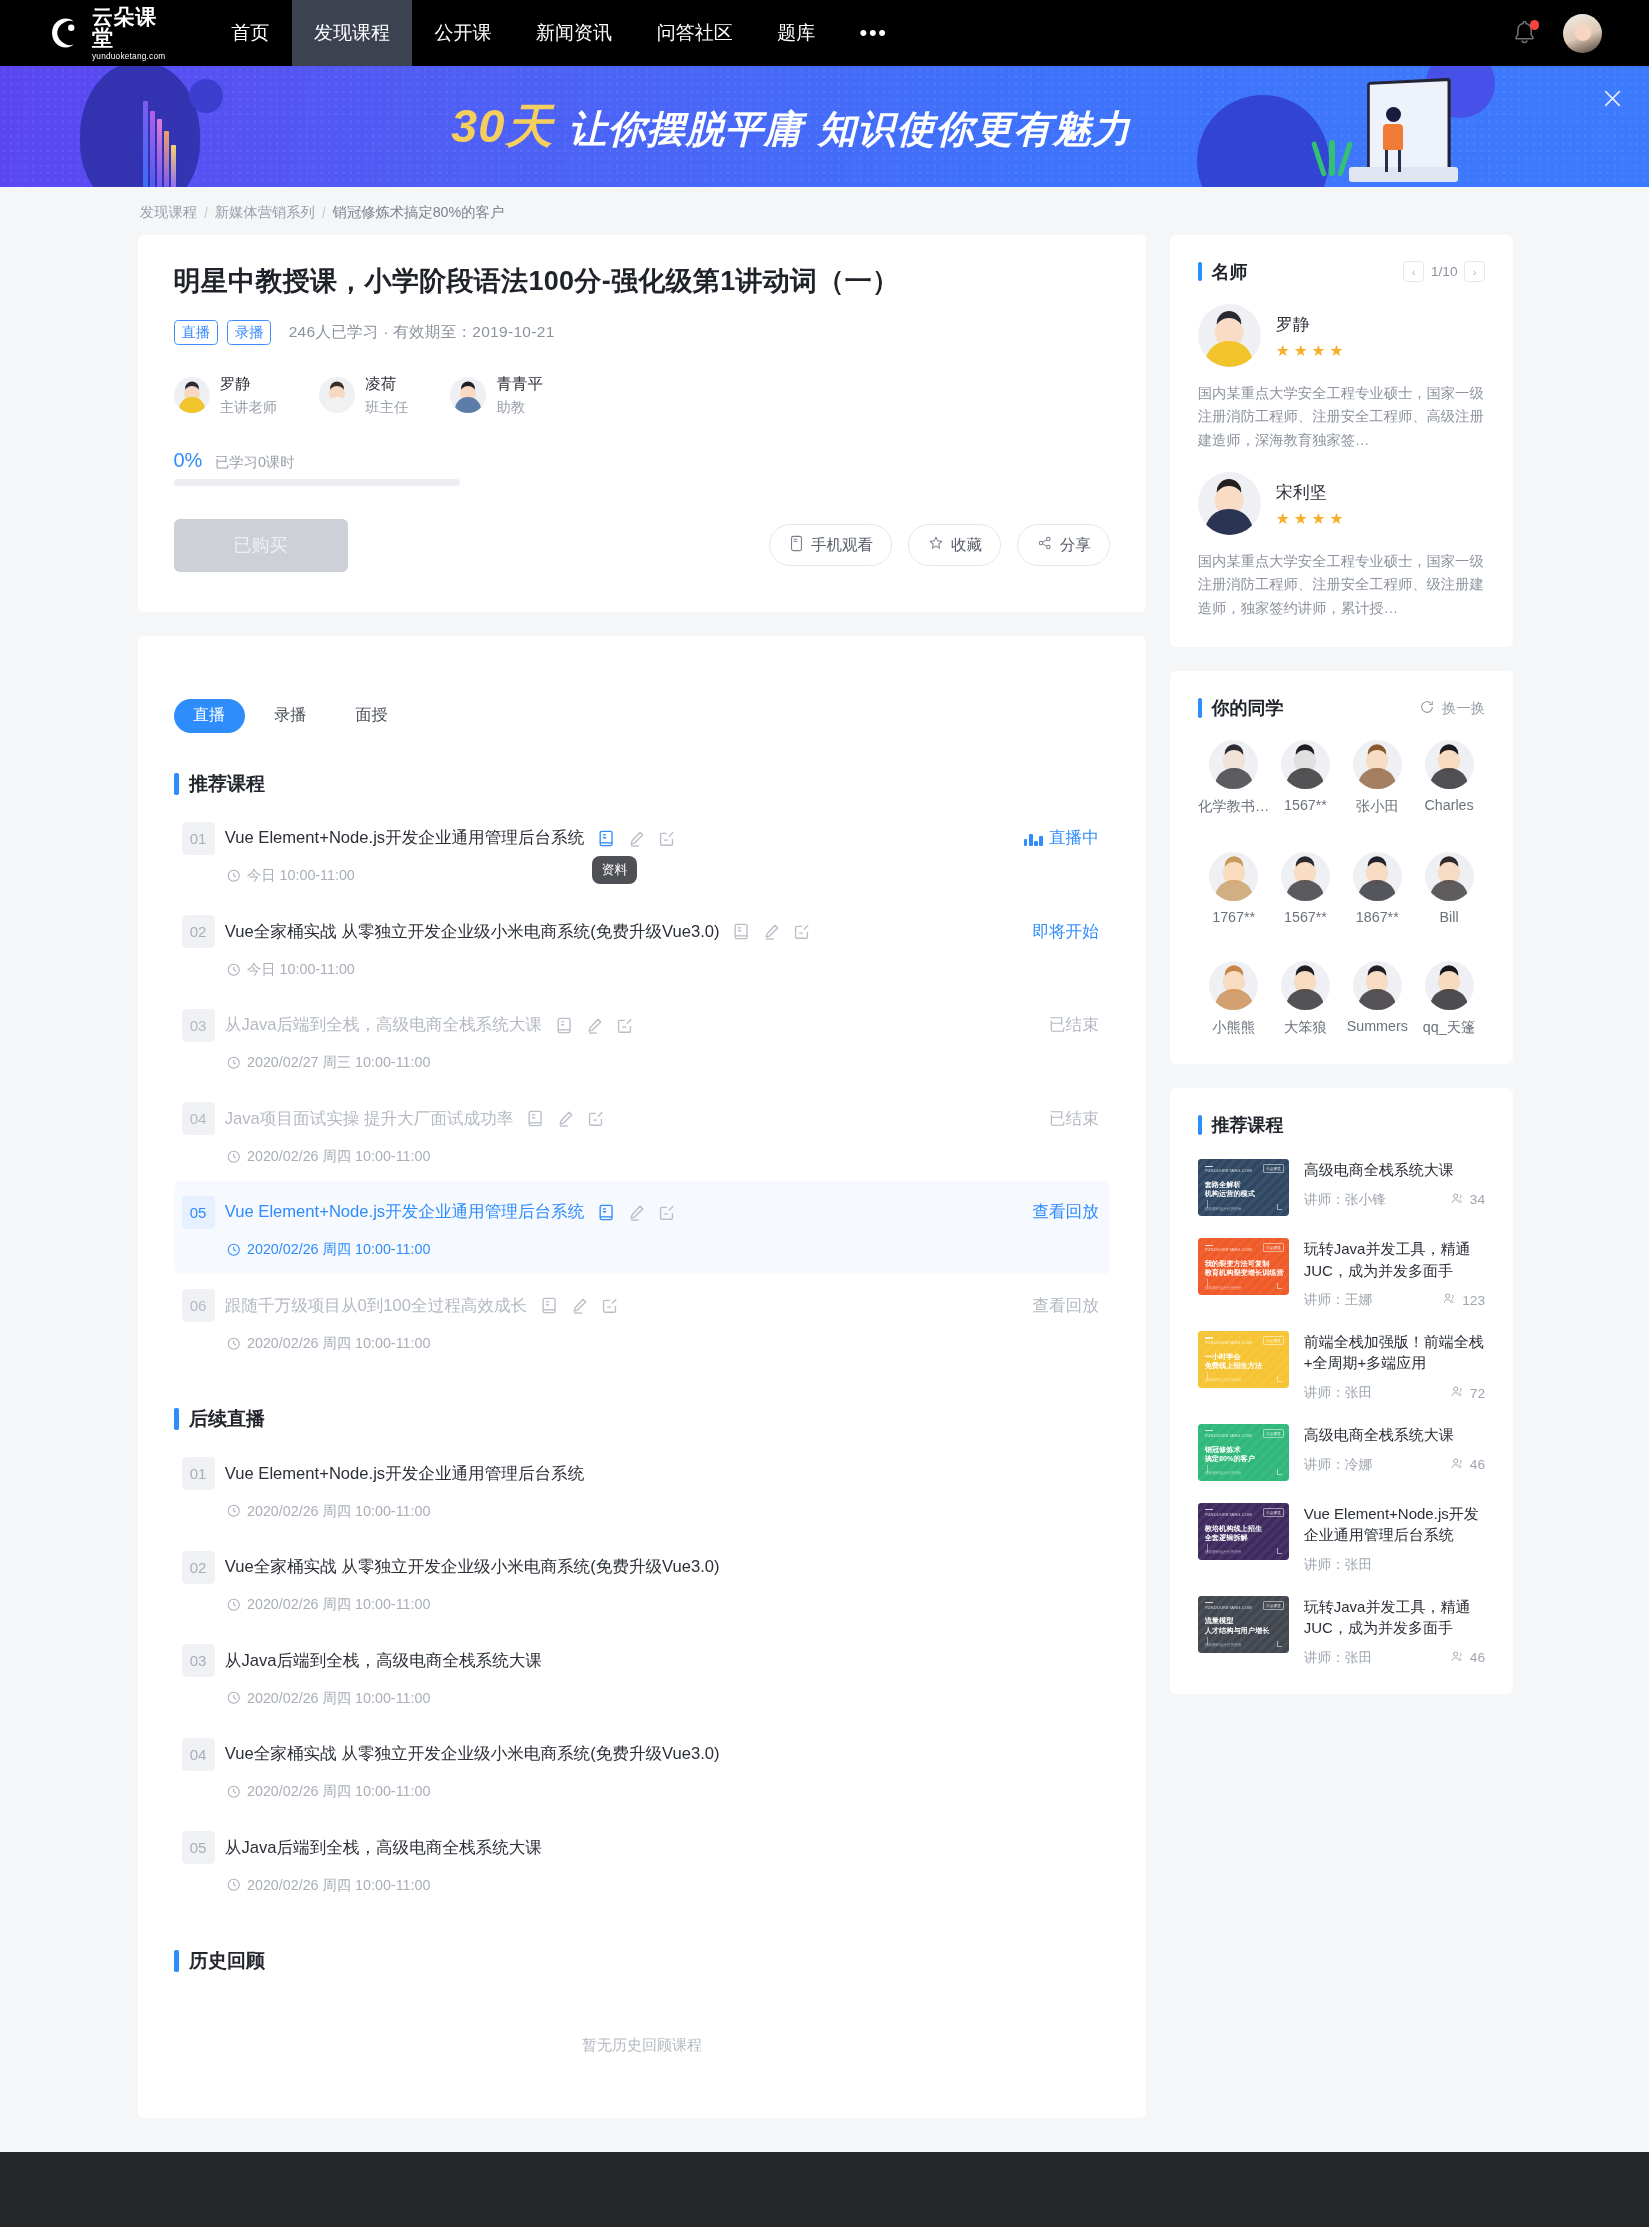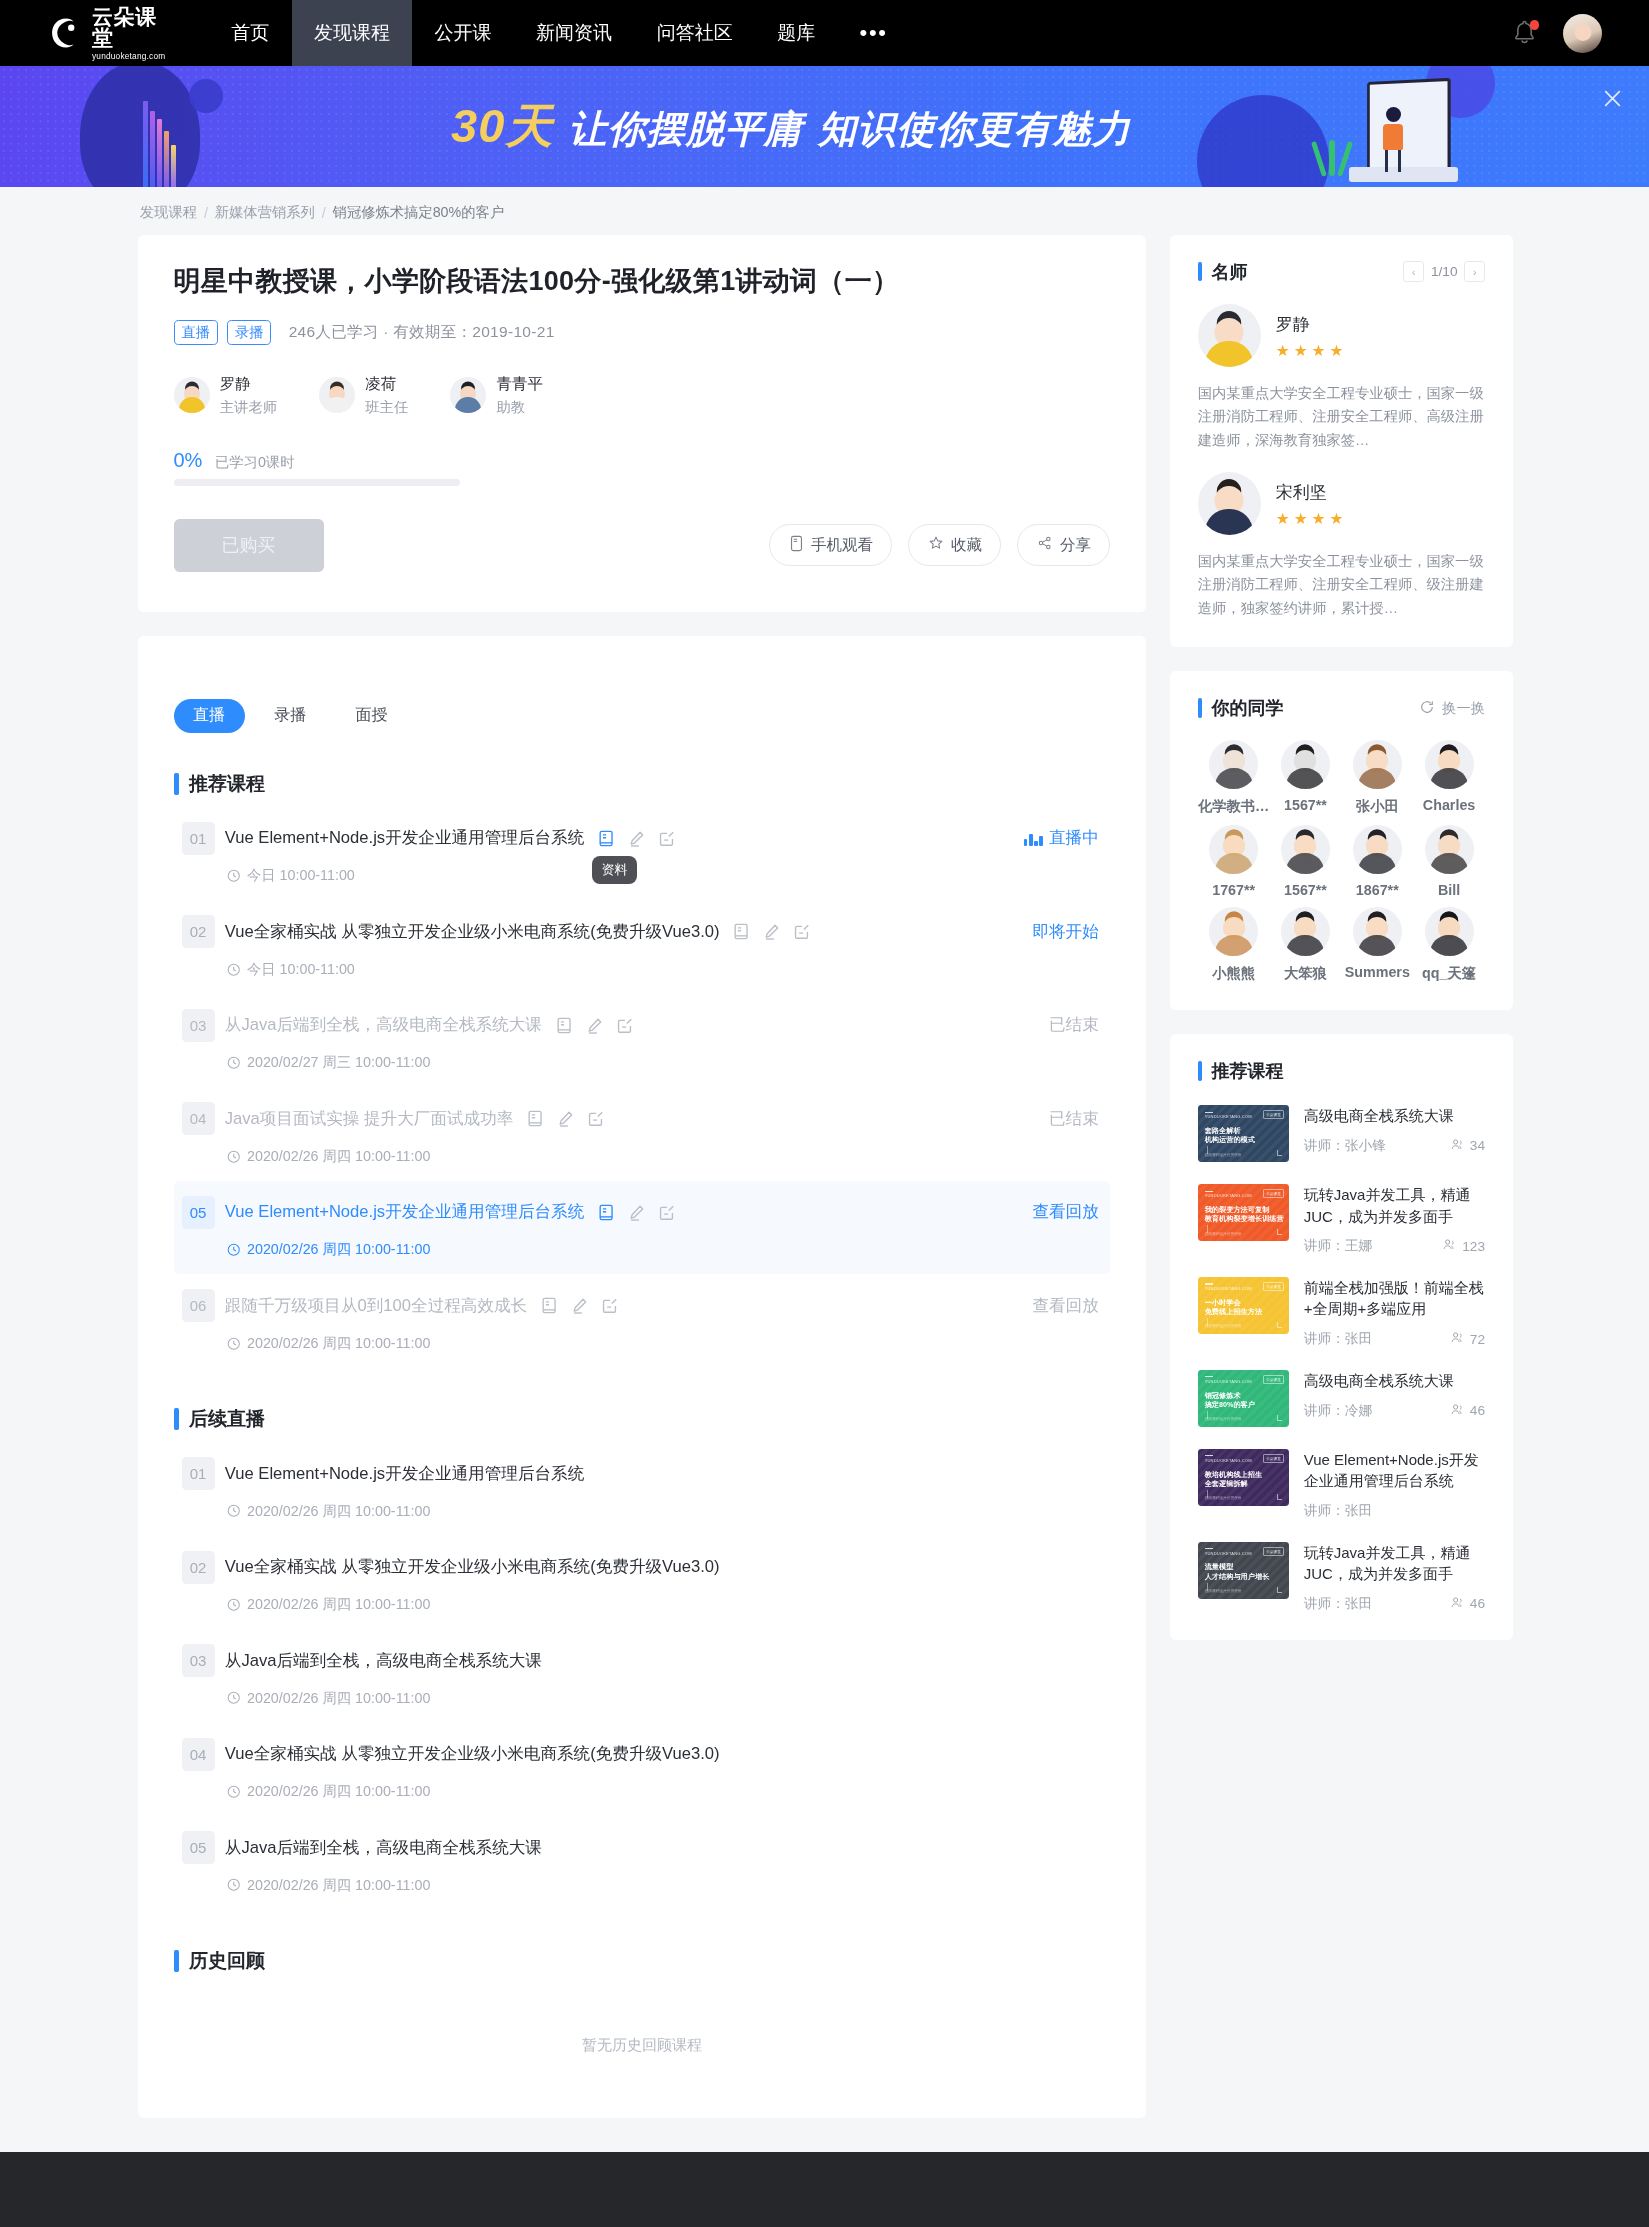--- a/index.html
+++ b/index.html
@@ -174,21 +174,21 @@
   .progress-pct { font-size: 20px; color: #2f8cfd; }
   .progress-label { font-size: 14.3px; color: #9aa0ab; }
   .progress-bar {
     margin-top: 6.9px; width: 286px; height: 6.9px;
     background: #eceef1; border-radius: 4.6px; overflow: hidden;
   }
   .progress-fill { height: 100%; background: #2f8cfd; border-radius: 4.6px; }
 
   .action-row { display: flex; align-items: center; margin-top: 33px; }
   .btn-bought {
-    width: 150px; height: 53px; border-radius: 5.7px;
+    width: 174px; height: 53px; border-radius: 5.7px;
     background: #cdd0d6; color: #eef0f3;
     font-size: 18px; border: none; cursor: pointer;
     display: flex; align-items: center; justify-content: center;
   }
   .action-right { margin-left: auto; display: flex; gap: 16px; }
   .ghost-btn {
     height: 42px; padding: 0 18.3px; border: 1.1px solid #e4e7ec;
     border-radius: 23px; background: #fff; color: #585e69;
     font-size: 15.5px; display: flex; align-items: center; gap: 7.4px;
     cursor: pointer;
@@ -288,21 +288,21 @@
   .m-av::after { content:''; position:absolute; left:50%; bottom:0; transform:translateX(-50%);
     width: 48px; height: 26px; border-radius: 23px 23px 0 0; }
   .m-av.f::after { background:#f2c42b; } .m-av.f::before { box-shadow: 0 -9.2px 0 -2.3px #2a2a32; }
   .m-av.m::after { background:#2a3553; } .m-av.m::before { box-shadow: 0 -9.2px 0 -2.3px #23201d; }
   .m-meta { display: flex; flex-direction: column; gap: 6.9px; }
   .m-name { font-size: 17px; color: #2b2f36; }
   .stars { display: flex; gap: 4px; }
   .star { color: #f6ae2b; font-size: 15.5px; line-height: 1; }
   .m-desc { margin-top: 15px; font-size: 14.3px; line-height: 1.62; color: #8d939e; }
 
-  .classmates { display: grid; grid-template-columns: repeat(4,1fr); row-gap: 9px; margin-top: 19.5px; font-weight: bold; }
+  .classmates { display: grid; grid-template-columns: repeat(4,1fr); row-gap: 36px; margin-top: 19.5px; }
   .cm { display: flex; flex-direction: column; align-items: center; gap: 8px; cursor: pointer; }
   .cm-av {
     width: 49px; height: 49px; border-radius: 50%; background: #eef0f3;
     position: relative; overflow: hidden;
   }
   .cm-av::before { content:''; position:absolute; left:50%; top:22%; transform:translateX(-50%);
     width: 22px; height: 22px; border-radius: 50%; background: #f8dcc5; }
   .cm-av::after { content:''; position:absolute; left:50%; bottom:0; transform:translateX(-50%);
     width: 38px; height: 20.6px; border-radius: 18.3px 18.3px 0 0; }
   .cm-name { font-size: 14.3px; color: #6c727c; max-width: 74px; overflow: hidden;

